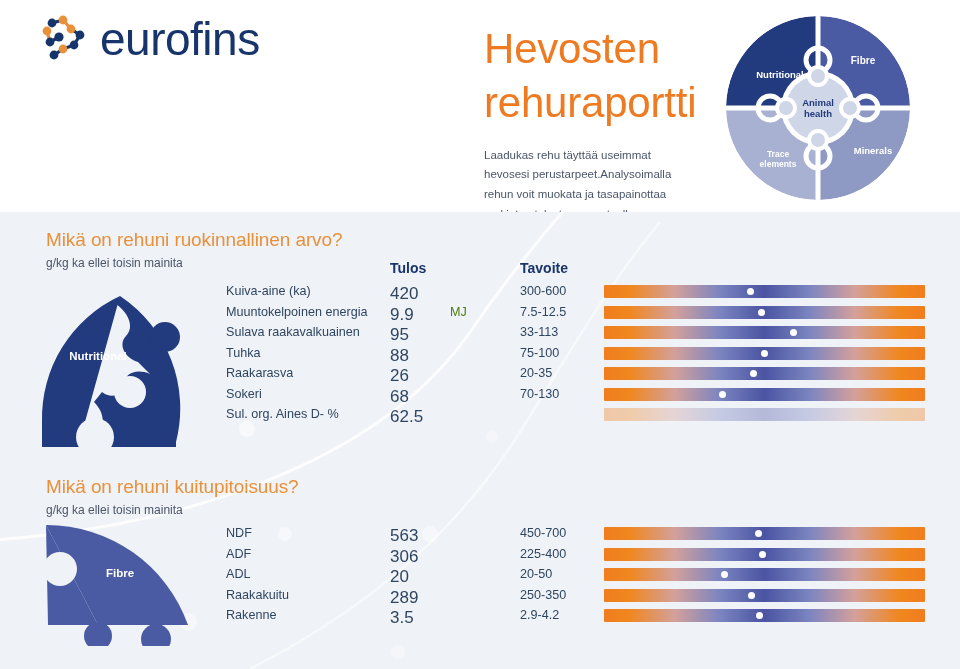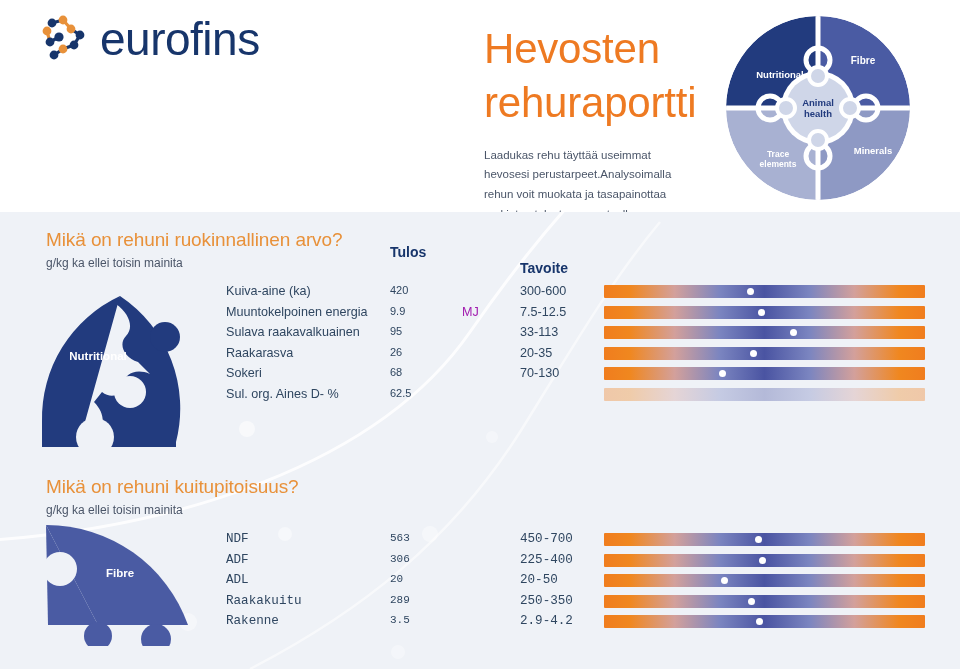--- a/index.html
+++ b/index.html
@@ -63,24 +63,24 @@
   .col-head.tulos { left: 390px; }
   .col-head.tavoite { left: 520px; }
 
   .rows { position: absolute; left: 0; width: 960px; }
   .row { position: relative; height: 20.5px; }
   .row .rname {
     position: absolute; left: 226px; top: 0; font-size: 12.6px; color: #2f4660;
     white-space: nowrap;
   }
   .row .rval {
-    position: absolute; left: 390px; top: 0; font-size: 11px; color: #2f4660;
+    position: absolute; left: 390px; top: 0; font-size: 17px; color: #2f4660;
   }
   .row .runit {
-    position: absolute; left: 450px; top: 0; font-size: 12.6px; color: #a21caf; margin-left: 12px;
+    position: absolute; left: 450px; top: 0; font-size: 12.6px; color: #4d7c0f;
   }
   .row .rtarget {
     position: absolute; left: 520px; top: 0; font-size: 12.6px; color: #2f4660;
     white-space: nowrap;
   }
 
   
   .gauge {
     position: absolute; left: 604px; width: 321px; height: 13px;
     background: linear-gradient(to right,
@@ -201,21 +201,21 @@
       <circle cx="285" cy="322" r="7" fill="#ffffff" opacity="0.45"></circle>
       <circle cx="430" cy="322" r="8" fill="#ffffff" opacity="0.4"></circle>
       <circle cx="492" cy="225" r="6" fill="#ffffff" opacity="0.35"></circle>
       <circle cx="398" cy="440" r="7" fill="#ffffff" opacity="0.35"></circle>
     </svg>
 
     <div class="section" id="section-1">
       <div class="sec-title">Mikä on rehuni ruokinnallinen arvo?</div>
       <div class="sec-unit">g/kg ka ellei toisin mainita</div>
 
-      <div class="col-head tulos" style="top:32px;">Tulos</div>
+      <div class="col-head tulos" style="top:48px;">Tulos</div>
       <div class="col-head tavoite" style="top:48px;">Tavoite</div>
 
       <div class="piece" style="left:38px; top:70px;">
         <svg width="150" height="165" viewBox="0 0 150 165">
           <path d="M 138 160
                    A 135 135 0 0 0 82 14
                    L 78 22
                    C 92 32 96 46 88 54
                    C 80 62 86 76 100 80
                    L 112 92
@@ -258,20 +258,28 @@
           </div>
           <div class="row">
             <div class="rname">Sulava raakavalkuainen</div>
             <div class="rval">95</div>
             <div class="rtarget">33-113</div>
             <div class="gauge" style="top: 1px;">
               <div class="marker" style="left: 59%;"></div>
             </div>
           </div>
           <div class="row">
+            <div class="rname">Tuhka</div>
+            <div class="rval">88</div>
+            <div class="rtarget">75-100</div>
+            <div class="gauge" style="top: 1px;">
+              <div class="marker" style="left: 50%;"></div>
+            </div>
+          </div>
+          <div class="row">
             <div class="rname">Raakarasva</div>
             <div class="rval">26</div>
             <div class="rtarget">20-35</div>
             <div class="gauge" style="top: 1px;">
               <div class="marker" style="left: 46.5%;"></div>
             </div>
           </div>
           <div class="row">
             <div class="rname">Sokeri</div>
             <div class="rval">68</div>
@@ -299,21 +307,21 @@
                    L 60 104
                    L 8 4 Z" fill="#4a5ba3"></path>
           <path d="M 8 4 L 60 104 L 10 104 Z" fill="#4a5ba3"></path>
           <circle cx="22" cy="48" r="17" fill="#eff2f7"></circle>
           <circle cx="60" cy="115" r="14" fill="#4a5ba3"></circle>
           <circle cx="118" cy="118" r="15" fill="#4a5ba3"></circle>
           <text x="82" y="56" fill="#ffffff" font-size="11.5" font-weight="bold" font-family="Liberation Sans, sans-serif" text-anchor="middle">Fibre</text>
         </svg>
       </div>
 
-      <div class="rows" id="rows-2" style="top:73px;font-family:Liberation Mono, monospace;">
+      <div class="rows" id="rows-2" style="top:67px;">
           <div class="row">
             <div class="rname">NDF</div>
             <div class="rval">563</div>
             <div class="rtarget">450-700</div>
             <div class="gauge" style="top: 1px;">
               <div class="marker" style="left: 48%;"></div>
             </div>
           </div>
           <div class="row">
             <div class="rname">ADF</div>

